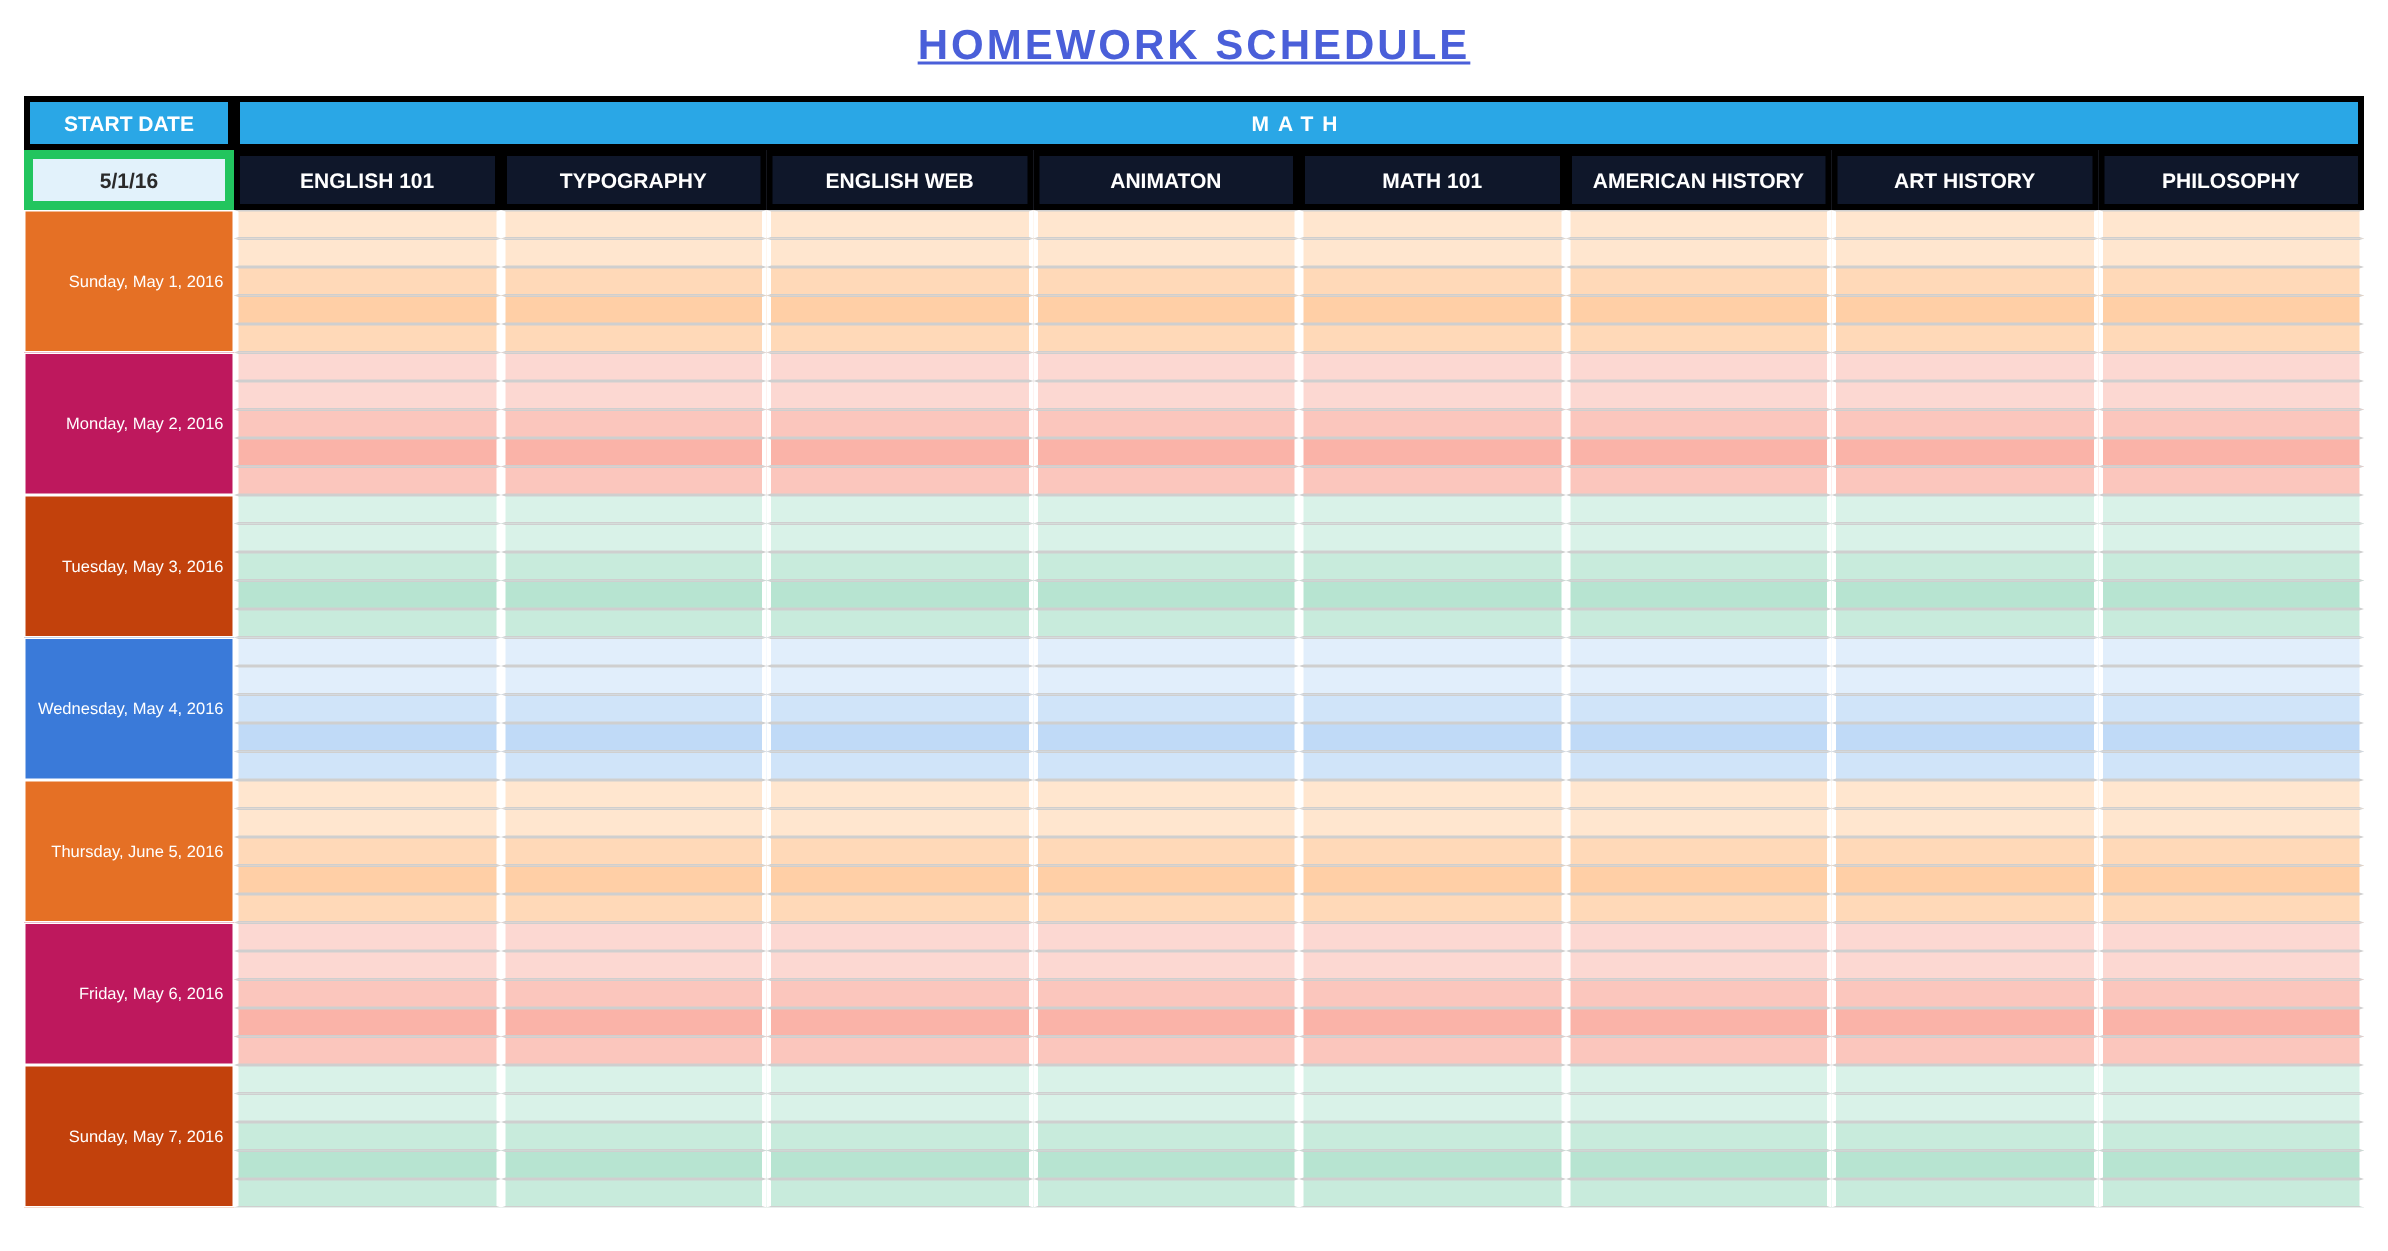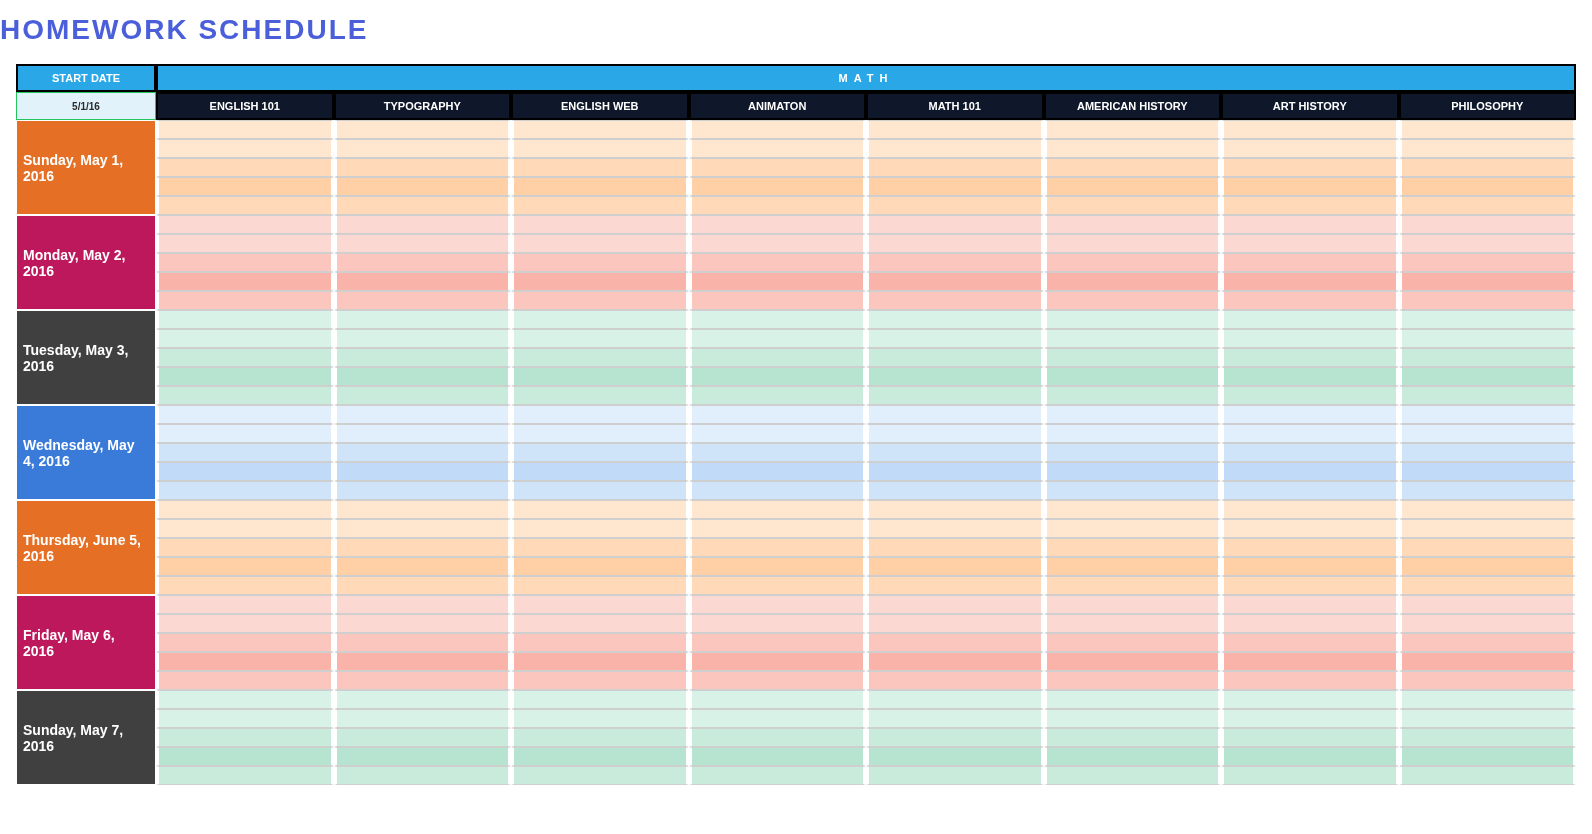--- a/index.html
+++ b/index.html
@@ -2,95 +2,96 @@
 <html><head>
 <meta charset="utf-8">
 <style>
   * { box-sizing: border-box; margin: 0; padding: 0; }
   body {
     font-family: Verdana, Arial, sans-serif;
     background: #fff;
     width: 1592px;
   }
   .page-title {
-    text-align: left;
+    text-align: center;
     font-size: 28px;
     font-weight: 800;
     color: #4a5fd9;
     letter-spacing: 2px;
     padding: 14px 0 18px 0;
+    text-decoration: underline;
   }
   table {
     border-collapse: separate;
     border-spacing: 0;
     width: calc(100% - 32px);
     margin: 0 16px;
     table-layout: fixed;
   }
   col.date-col { width: 140px; }
   col.class-col { width: auto; }
 
   
   th {
-    font-size: 11px;
+    font-size: 14px;
     font-weight: 700;
     color: #fff;
     text-align: center;
     padding: 6px 4px;
-    border: 2px solid #000000;
+    border: 4px solid #000000;
   }
   th.start-date-hdr {
     background: #2aa7e6;
     color: #fff;
   }
   th.class-hdr {
     background: #2aa7e6;
     color: #fff;
     letter-spacing: 6px;
   }
   td.start-date-val {
     background: #e2f2fb;
     color: #2a2a2a;
-    font-size: 10px;
+    font-size: 14px;
     font-weight: 700;
     text-align: center;
     padding: 6px 4px;
-    border: 1px solid #22c55e;
+    border: 6px solid #22c55e;
   }
   th.subject {
     background: #0f172a;
     color: #fff;
   }
 
   
   td.day-label {
     color: #fff;
-    font-size: 14px;
-    font-weight: 700;
-    text-align: left;
+    font-size: 11px;
+    font-weight: 400;
+    text-align: right;
     vertical-align: middle;
     padding: 4px 6px;
     border: 1px solid #fff;
   }
 
   
   td.slot {
     height: 19px;
     border-top: 1px solid #cfcfcf;
     border-bottom: 1px solid #cfcfcf;
     border-left: 3px solid #fff;
     border-right: 3px solid #fff;
     padding: 0;
     font-size: 9px;
   }
 
   
   .day-bg-orange   { background: #e57025; }
   .day-bg-red      { background: #be185d; }
-  .day-bg-green    { background: #404040; }
+  .day-bg-green    { background: #c2410c; }
   .day-bg-blue     { background: #3a7ad9; }
 
   .slot-orange-1 { background: #ffe6cf; }
   .slot-orange-2 { background: #ffd9b8; }
   .slot-orange-3 { background: #ffcfa6; }
 
   .slot-red-1 { background: #fcd8d2; }
   .slot-red-2 { background: #fbc6bd; }
   .slot-red-3 { background: #fab3a8; }
 

